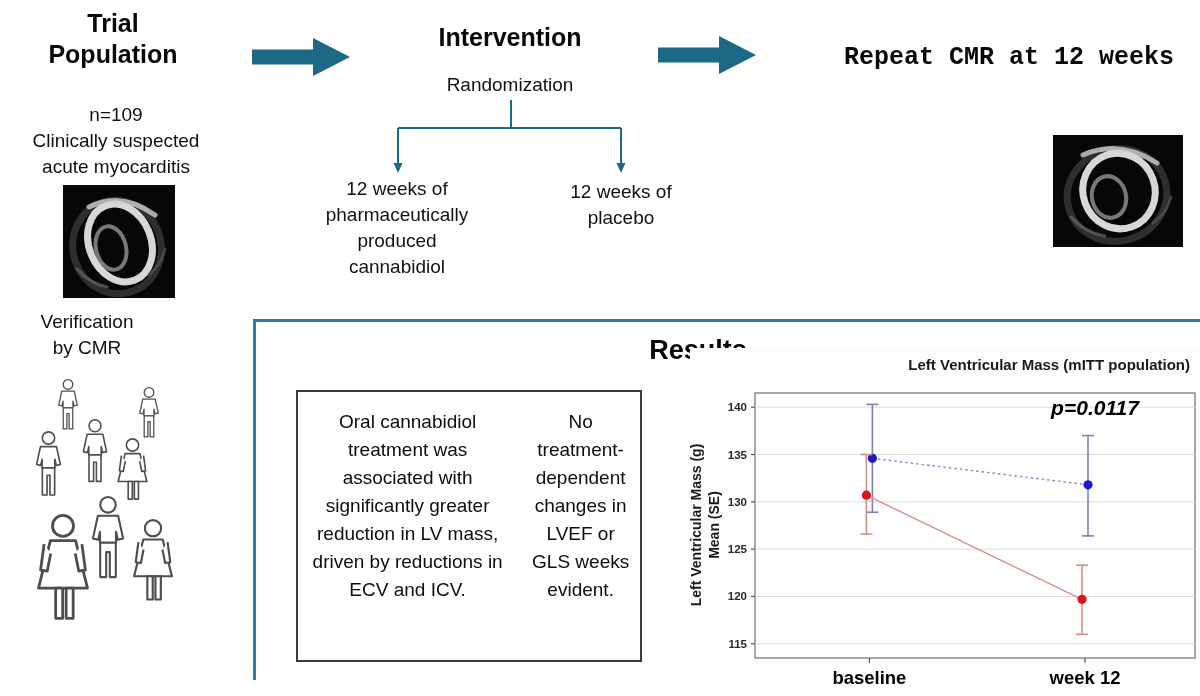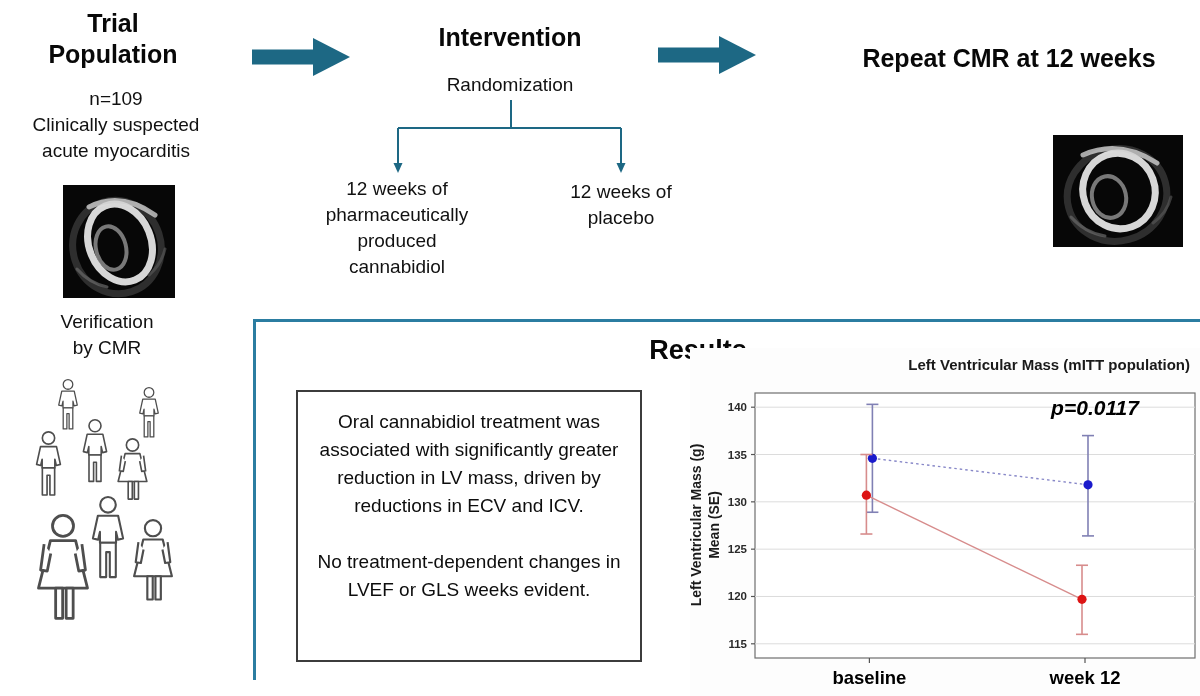--- a/index.html
+++ b/index.html
@@ -6,46 +6,46 @@
   html,body { background:#ffffff; }
   .diagram {
     position:relative; width:1200px; height:696px; overflow:hidden;
     background:#ffffff; font-family:"Liberation Sans", sans-serif; color:#0d0d0d;
   }
   .abs { position:absolute; }
   .h1 { font-weight:bold; font-size:25px; line-height:1.22; text-align:center; color:#080808; }
   .body-text { font-size:19px; line-height:26px; text-align:center; color:#111; }
   
   .tp-title   { left:18px;  top:8px;   width:190px; }
-  .tp-sub     { left:0px;   top:86px;  width:232px; }
+  .tp-sub     { left:0px;   top:102px;  width:232px; }
   .mri-1      { left:63px;  top:185px; width:112px; height:113px; }
-  .verify     { left:26px;  top:309px; width:162px; }
+  .verify     { left:6px;  top:309px; width:162px; }
   .people     { left:22px;  top:374px; width:158px; height:272px; }
   
   .arrow-1 { left:252px; top:38px; width:98px; height:38px; }
   .arrow-2 { left:658px; top:36px; width:98px; height:38px; }
   
   .int-title  { left:400px; top:22px;  width:220px; }
   .int-sub    { left:400px; top:72px;  width:220px; }
   .branch-svg { left:390px; top:100px; width:240px; height:78px; }
   .branch-l   { left:297px; top:176px; width:200px; }
   .branch-r   { left:535px; top:179px; width:172px; }
   
-  .rc-title { left:820px; top:43px;  width:378px; }
+  .rc-title { left:820px; top:43px;  width:378px;font-family:Liberation Mono, monospace; }
   .rc-sub   { left:776px; top:162px; width:254px; text-align:right; }
   .mri-2    { left:1053px; top:135px; width:130px; height:112px; }
   
   .panel-top  { left:253px; top:319px; width:947px; height:3px; background:#2b7da1; }
   .panel-left { left:253px; top:319px; width:3px; height:361px; background:#2b7da1; }
   .res-title  { left:598px; top:334px; width:200px; font-size:27px; }
   .res-box {
     left:296px; top:390px; width:346px; height:272px;
     border:2px solid #3c3c3c; background:#fff;
     padding:16px 6px; font-size:19px; line-height:28px; text-align:center;
-    display:flex; flex-direction:column; justify-content:flex-start; gap:28px;
+    display:flex; flex-direction:row; justify-content:flex-start; gap:16px;
   }
   
   .chart { left:690px; top:348px; width:510px; height:348px; background:#fdfdfd; }
   .chart-title { position:absolute; left:60px; top:8px; width:440px; text-align:right;
                  font-weight:bold; font-size:15px; color:#1a1a1a; }
   .chart-ylabel { position:absolute; left:-119px; top:159px; width:268px; height:36px;
                   transform:rotate(-90deg); font-weight:bold; font-size:14px; line-height:18px;
                   text-align:center; color:#1a1a1a; }
   .chart-annot { position:absolute; left:325px; top:48px; width:160px; text-align:center;
                  font-weight:bold; font-style:italic; font-size:21px; color:#000; }

